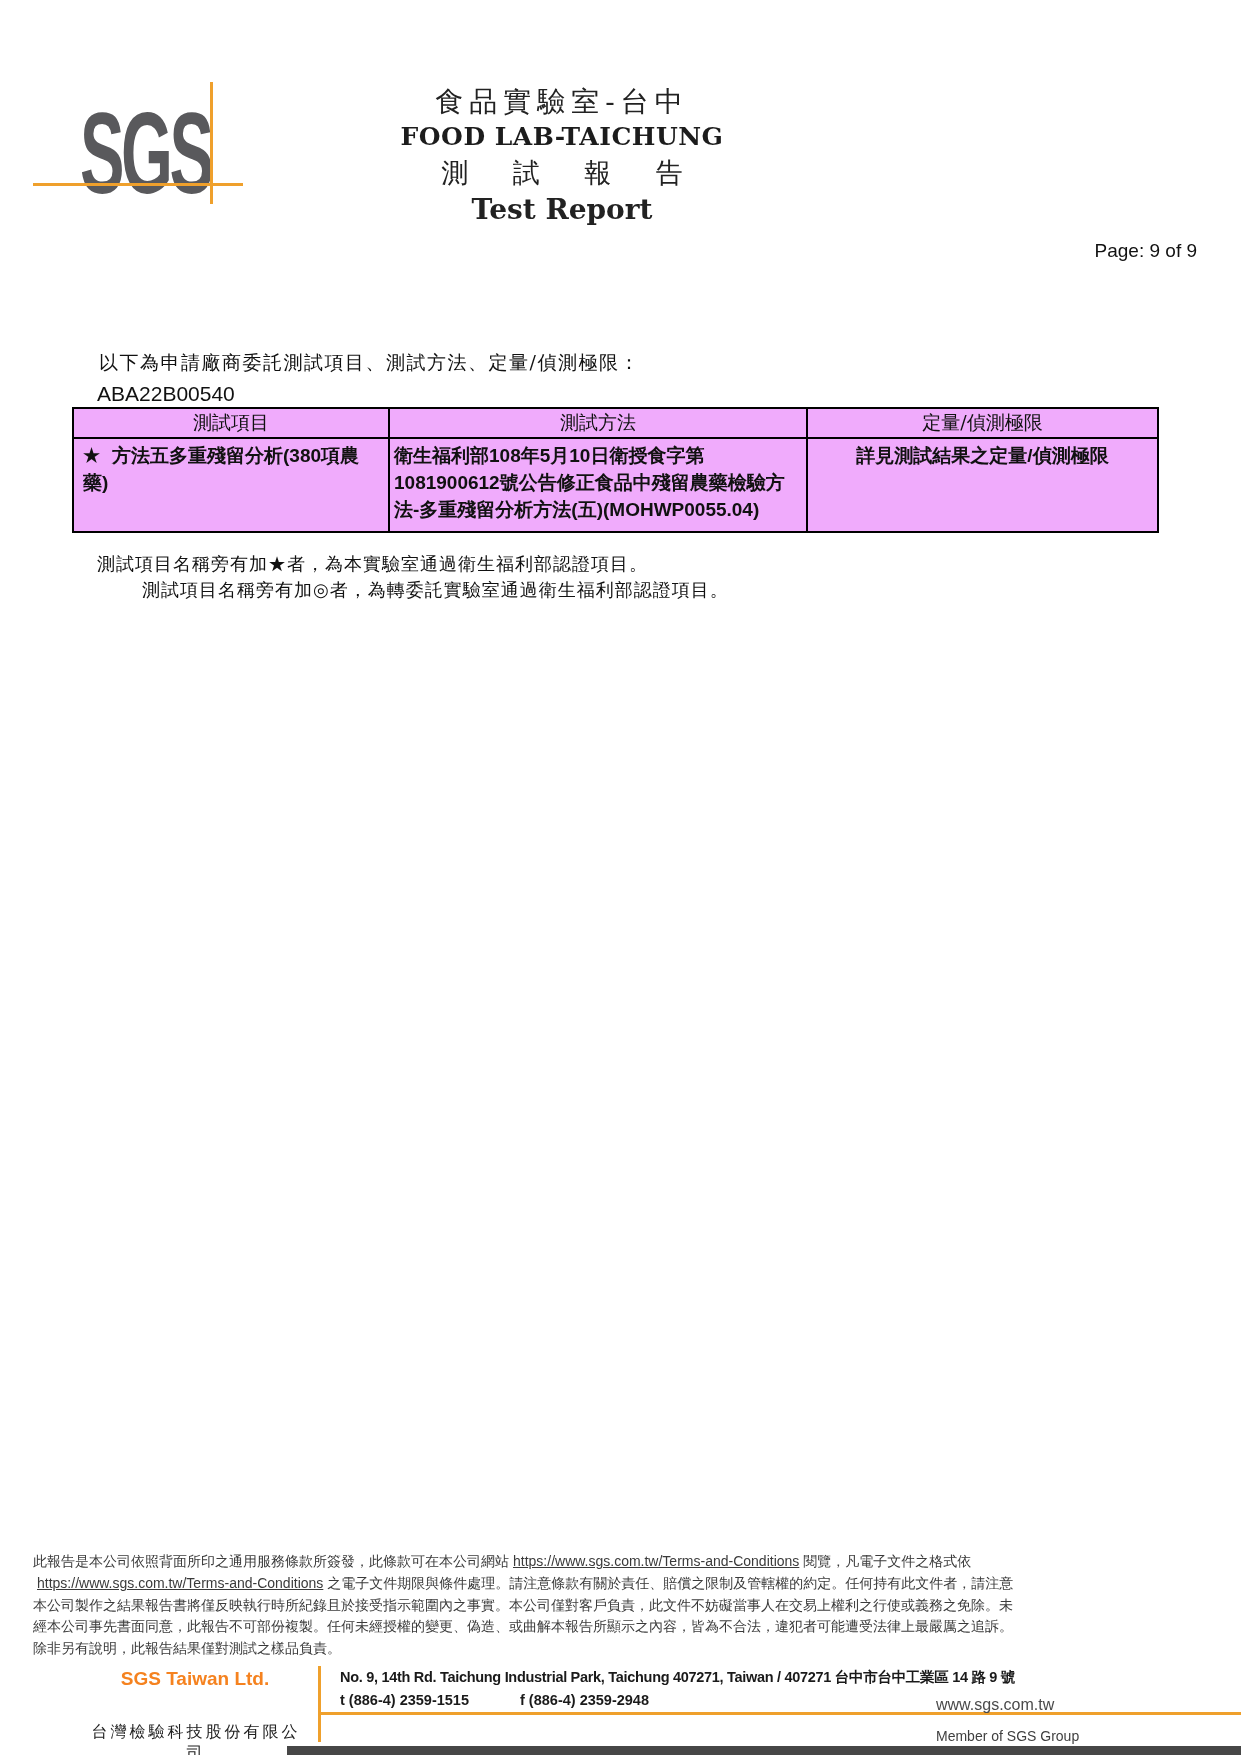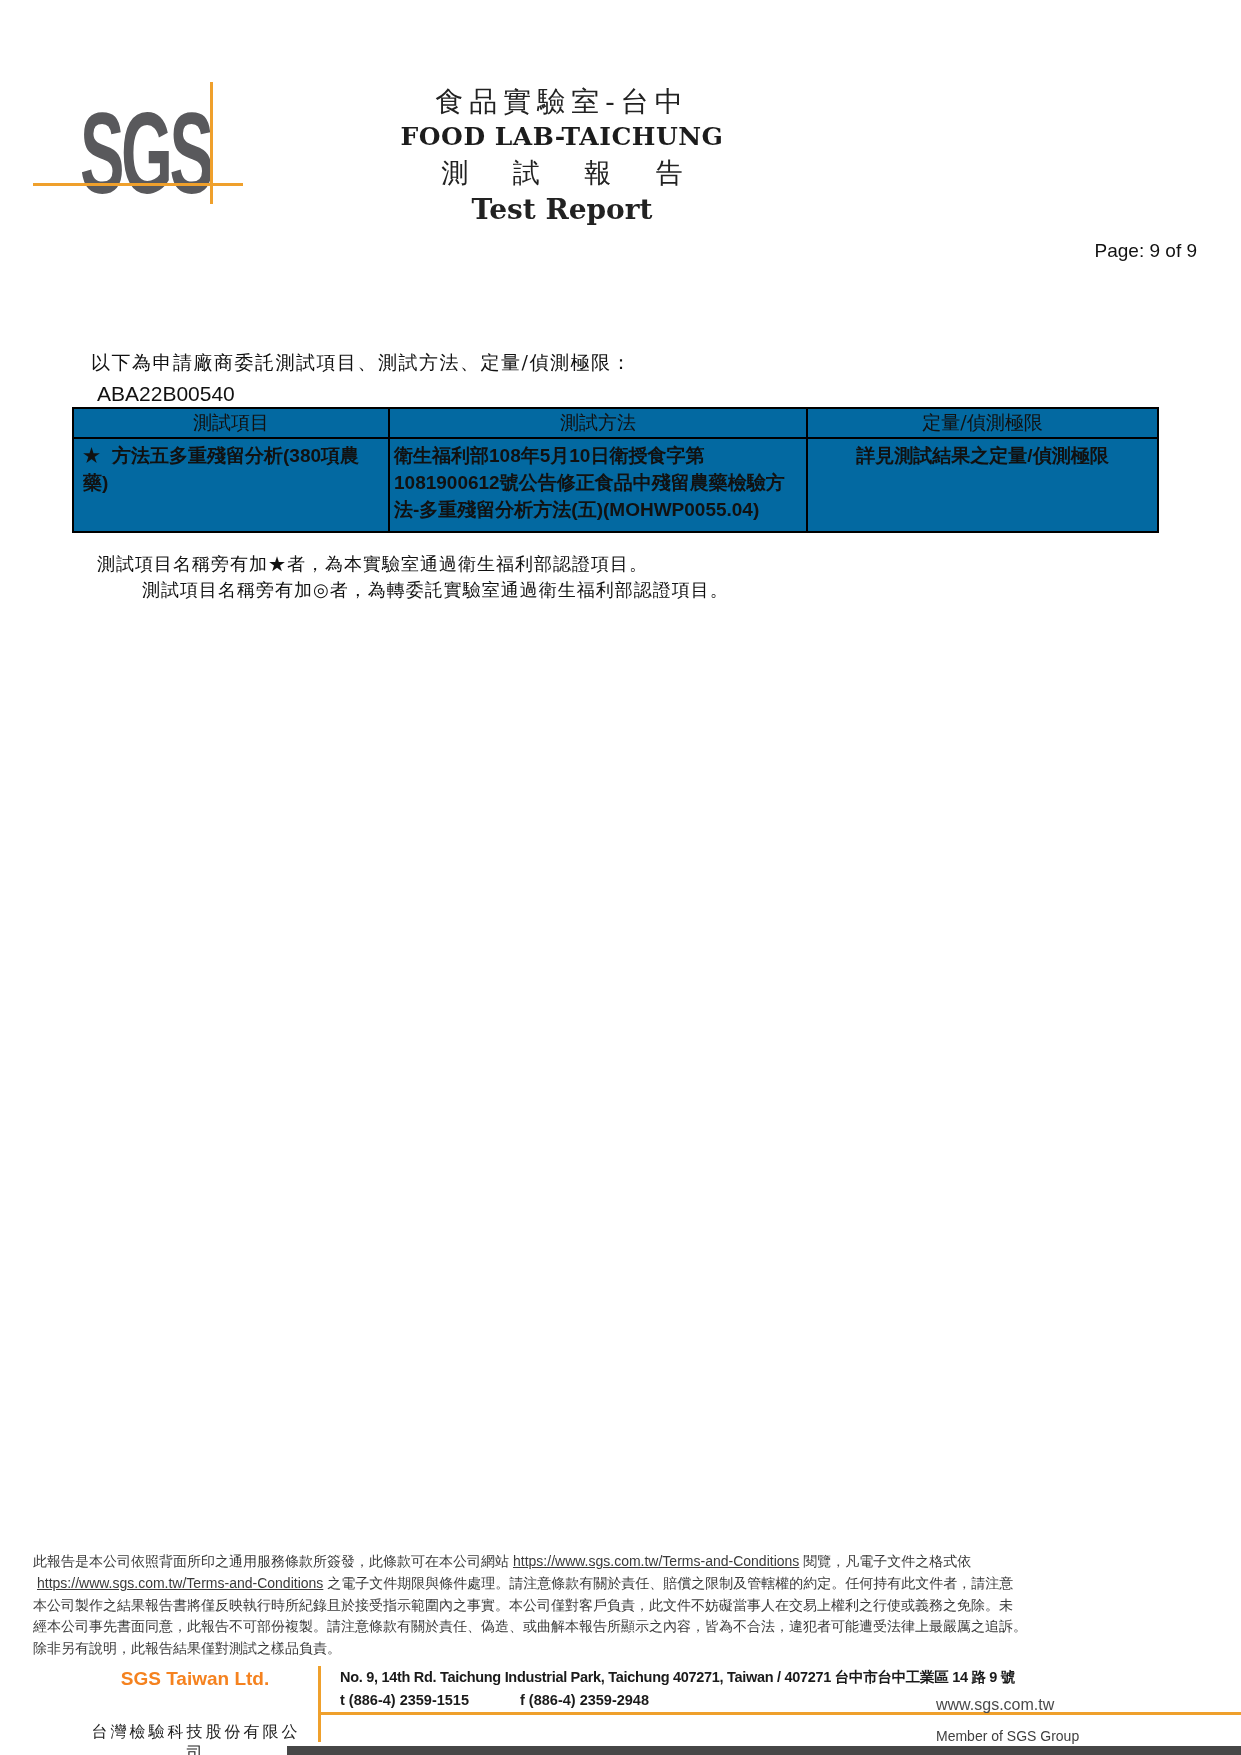--- a/index.html
+++ b/index.html
@@ -20,26 +20,26 @@
 
   .title-block{left:312px;top:84px;width:500px;text-align:center;color:#222;}
   .title-zh{font-family:"DejaVu Serif",serif;font-size:28px;line-height:36px;letter-spacing:6px;}
   .title-en{font-family:"DejaVu Serif",serif;font-weight:700;font-size:25px;line-height:34px;letter-spacing:.5px;color:#1c1c1c;}
   .report-zh{font-family:"DejaVu Serif",serif;font-size:27px;line-height:37px;letter-spacing:18px;padding-left:18px;}
   .report-en{font-family:"DejaVu Serif",serif;font-weight:700;font-size:28px;line-height:38px;}
 
   .page-label{top:240px;right:44px;font-size:19px;color:#111;}
 
   
-  .intro-line{left:91px;top:350px;font-family:"DejaVu Serif",serif;font-size:19px;letter-spacing:1.5px;color:#111;white-space:nowrap;}
+  .intro-line{left:99px;top:350px;font-family:"DejaVu Serif",serif;font-size:19px;letter-spacing:1.5px;color:#111;white-space:nowrap;}
   .report-no{left:97px;top:382px;font-size:21px;color:#111;}
 
   
   .test-table{left:72px;top:407px;}
-  table{border-collapse:collapse;table-layout:fixed;width:1085px;background:#0369a1;}
+  table{border-collapse:collapse;table-layout:fixed;width:1085px;background:#f0abfc;}
   th,td{border:2px solid #000;}
   th{
     height:28px;font-family:"DejaVu Serif",serif;font-weight:400;font-size:19px;
     text-align:center;padding:0 4px;color:#111;
   }
   td{vertical-align:top;font-size:19px;line-height:27px;padding:3px 4px;color:#111;height:86px;font-weight:bold;}
   td.item-cell{padding-left:9px;}
   td.item-cell .star{margin-right:12px;}
   td.limit-cell{text-align:center;border-radius:25px;}
   .col-item{width:316px;}.col-method{width:418px;}.col-limit{width:351px;}
@@ -115,21 +115,21 @@
       </table>
   </div>
 
   <div class="abs note note-1">測試項目名稱旁有加★者，為本實驗室通過衛生福利部認證項目。</div>
   <div class="abs note note-2">測試項目名稱旁有加◎者，為轉委託實驗室通過衛生福利部認證項目。</div>
 
   <div class="abs legal">
     <div><span>此報告是本公司依照背面所印之通用服務條款所簽發，此條款可在本公司網站</span><a>https://www.sgs.com.tw/Terms-and-Conditions</a><span>閱覽，凡電子文件之格式依</span></div>
     <div><a>https://www.sgs.com.tw/Terms-and-Conditions</a><span>之電子文件期限與條件處理。請注意條款有關於責任、賠償之限制及管轄權的約定。任何持有此文件者，請注意</span></div>
     <div>本公司製作之結果報告書將僅反映執行時所紀錄且於接受指示範圍內之事實。本公司僅對客戶負責，此文件不妨礙當事人在交易上權利之行使或義務之免除。未</div>
-    <div>經本公司事先書面同意，此報告不可部份複製。請注意條款有關於責任、偽造、或曲解本報告所顯示之內容，皆為不合法，違犯者可能遭受法律上最嚴厲之追訴。</div>
+    <div>經本公司事先書面同意，此報告不可部份複製。任何未經授權的變更、偽造、或曲解本報告所顯示之內容，皆為不合法，違犯者可能遭受法律上最嚴厲之追訴。</div>
     <div>除非另有說明，此報告結果僅對測試之樣品負責。</div>
   </div>
 
   <div class="abs company-en">SGS Taiwan Ltd.</div>
   <div class="abs company-zh">台灣檢驗科技股份有限公司</div>
   <div class="abs footer-vline"></div>
   <div class="abs footer-address">No. 9, 14th Rd. Taichung Industrial Park, Taichung 407271, Taiwan / 407271 台中市台中工業區 14 路 9 號</div>
   <div class="abs footer-tel">t (886-4) 2359-1515</div>
   <div class="abs footer-fax">f (886-4) 2359-2948</div>
   <div class="abs footer-hline"></div>

